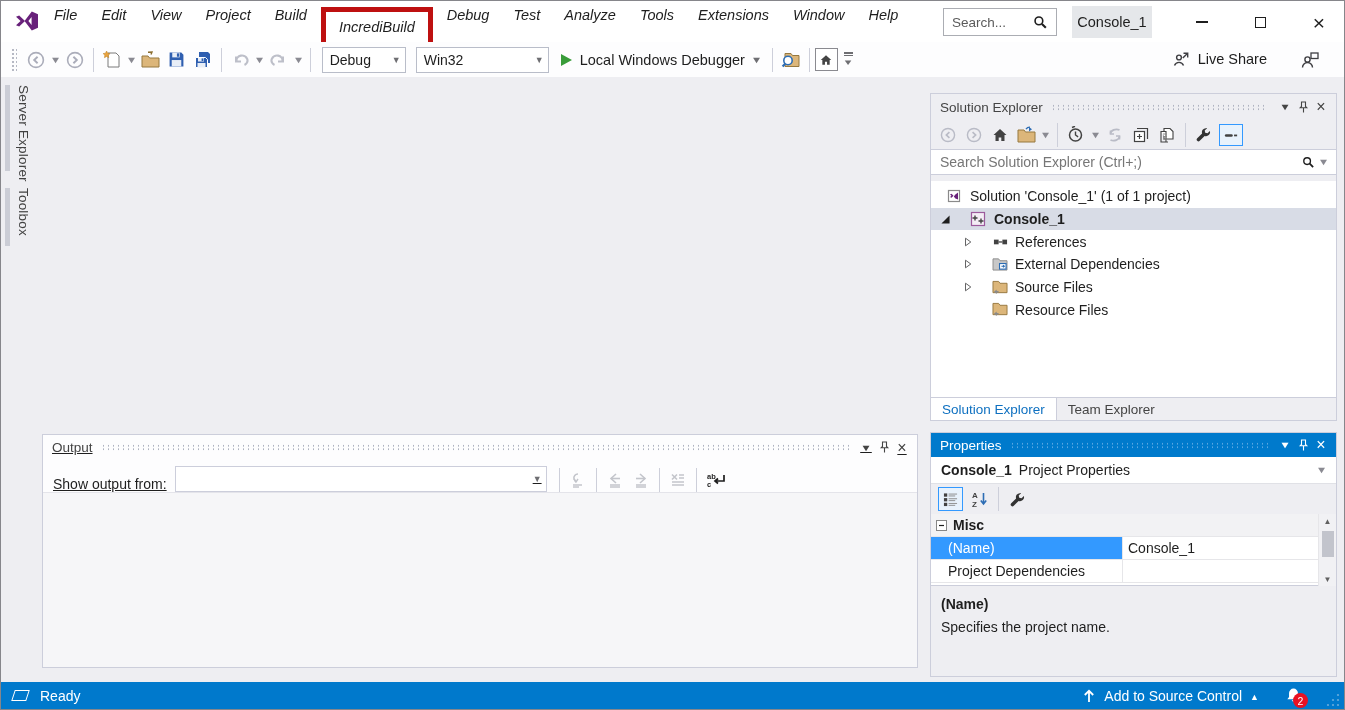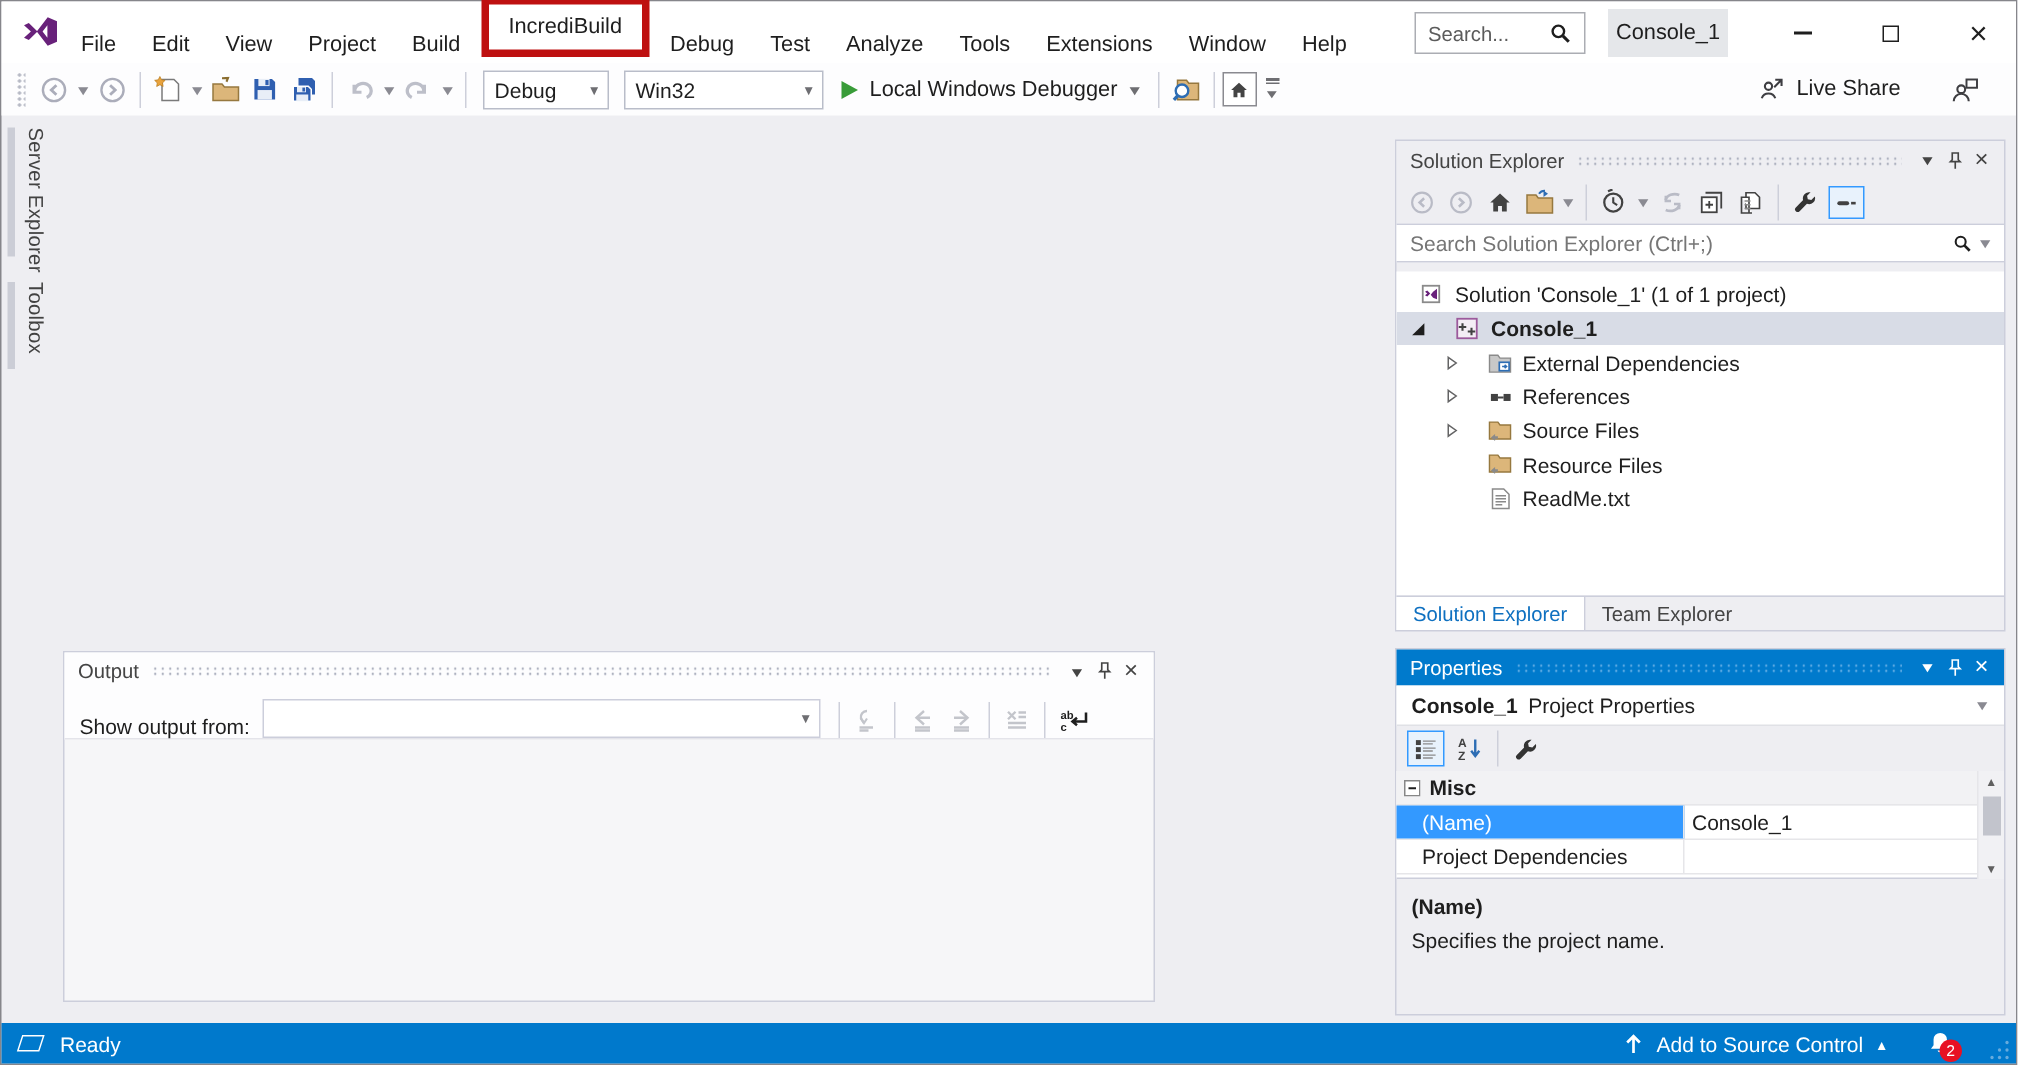--- a/index.html
+++ b/index.html
@@ -1,19 +1,19 @@
 <!DOCTYPE html>
 <html><head>
 <meta charset="utf-8">
 <style>
 *{box-sizing:border-box;margin:0;padding:0;}
 body{font-family:"Liberation Sans",sans-serif;color:#1E1E1E;}
 #win{position:relative;width:1345px;height:710px;background:#EEEEF2;overflow:hidden;box-shadow:inset 0 0 0 1px #86868B;}
 .titlebar{position:absolute;left:1px;top:1px;right:1px;height:41px;background:#FFFFFF;}
-.menubar{position:absolute;left:41px;top:6px;height:31px;display:flex;align-items:flex-end;}
+.menubar{position:absolute;left:41px;top:6px;height:31px;display:flex;align-items:flex-start;font-style:italic;}
 .mitem{padding:0 12px;font-size:14.5px;white-space:nowrap;}
 .mitem.boxed{border:5px solid #BE1010;padding:7px 13px;margin:0 2px;}
 .vslogo{position:absolute;left:13px;top:9px;width:26px;height:24px;}
 .searchbox{position:absolute;left:930px;top:7px;width:114px;height:28px;background:#fff;border:1px solid #ABADB3;display:flex;align-items:center;padding:0 8px;margin-left:12px;}
 .searchbox .ph{flex:1;font-size:13.5px;color:#5B5B5B;}
 .sol-label{position:absolute;left:1071px;top:5px;width:80px;height:32px;background:#E5E7EA;display:flex;align-items:center;justify-content:center;font-size:14.5px;}
 .winbtn{position:absolute;top:1px;width:46px;height:40px;display:flex;align-items:center;justify-content:center;}
 .minglyph{width:12px;height:1.4px;background:#1E1E1E;display:block;}
 .maxglyph{width:11px;height:11px;border:1.3px solid #1E1E1E;display:block;}
 .closeglyph{font-size:21px;font-weight:300;color:#1E1E1E;line-height:1;}
@@ -77,21 +77,21 @@
 .prow.sel .pname{background:#3399FF;color:#fff;}
 .prow .pval{flex:1;display:flex;align-items:center;padding-left:5px;}
 .vsb{position:absolute;right:0;top:0;width:18px;height:72px;background:#F1F1F4;border-left:1px solid #E6E6E9;display:flex;flex-direction:column;align-items:center;}
 .vsb .arr{font-size:8px;color:#606060;height:14px;display:flex;align-items:center;}
 .vsb .thumb{width:12px;height:26px;background:#C2C4CC;margin-top:3px;}
 .vsb .spacer{flex:1;}
 .pdesc{padding:10px 12px 0 10px;}
 .pdesc .dt{font-size:14px;font-weight:bold;margin-bottom:7px;}
 .pdesc .dd{font-size:14px;color:#1E1E1E;}
 
-#output{left:42px;top:434px;width:728px;height:234px;background:#F6F6F8;}
+#output{left:42px;top:434px;width:876px;height:234px;background:#F6F6F8;text-decoration:underline;}
 #output .phead{height:25px;}
 .outbar{height:33px;background:#FDFDFE;display:flex;align-items:flex-end;padding-left:10px;border-bottom:1px solid #E4E4EA;}
 .outbar .olabel{font-size:14px;margin-right:8px;}
 .outbar .combo{width:372px;}
 
 .statusbar{position:absolute;left:1px;right:1px;bottom:1px;height:27px;background:#0079CC;color:#fff;display:flex;align-items:center;font-size:14px;}
 .sb-para{width:15px;height:11px;border:1.5px solid #fff;transform:skewX(-18deg);margin:0 12px 0 12px;}
 .sb-right{position:absolute;right:0;top:0;height:100%;display:flex;align-items:center;}
 .sb-tri{font-size:9px;margin:2px 0 0 8px;}
 .bell{position:relative;margin:0 10px 0 26px;}
@@ -377,42 +377,42 @@
         </span>
         <span class="tlabel" style="left:63px;font-weight:bold">Console_1</span>
       </div>
       <div class="trow">
         <span class="exp" style="left:31px">
           <svg viewBox="0 0 10 10" width="10" height="10">
               <path d="M2.5 1.2 L7.8 5 L2.5 8.8 z" fill="#fff" stroke="#646465" stroke-width="1"></path>
             </svg>
         </span>
         <span class="ticon" style="left:60px">
+          <svg viewBox="0 0 16 16" width="15" height="15">
+              <rect x="1" y="6" width="5" height="5" fill="#424242"></rect>
+              <rect x="10" y="6" width="5" height="5" fill="#424242"></rect>
+              <line x1="6" y1="8.5" x2="10" y2="8.5" stroke="#424242" stroke-width="1.4"></line>
+            </svg>
+        </span>
+        <span class="tlabel" style="left:84px">References</span>
+      </div>
+      <div class="trow">
+        <span class="exp" style="left:31px">
+          <svg viewBox="0 0 10 10" width="10" height="10">
+              <path d="M2.5 1.2 L7.8 5 L2.5 8.8 z" fill="#fff" stroke="#646465" stroke-width="1"></path>
+            </svg>
+        </span>
+        <span class="ticon" style="left:60px">
           <svg viewBox="0 0 17 15" width="16" height="14">
               <path d="M1 2 h6 l1.5 2 H16 v10 H1 z" fill="#C8C8C8" stroke="#8A8A8A"></path>
               <rect x="8" y="7" width="7" height="6" fill="#fff" stroke="#2D6DB4" stroke-width="1.2"></rect>
               <path d="M10 10 h3 M11.8 8.8 l1.4 1.2 -1.4 1.2" stroke="#2D6DB4" stroke-width="1.1" fill="none"></path>
             </svg>
         </span>
         <span class="tlabel" style="left:84px">External Dependencies</span>
-      </div>
-      <div class="trow">
-        <span class="exp" style="left:31px">
-          <svg viewBox="0 0 10 10" width="10" height="10">
-              <path d="M2.5 1.2 L7.8 5 L2.5 8.8 z" fill="#fff" stroke="#646465" stroke-width="1"></path>
-            </svg>
-        </span>
-        <span class="ticon" style="left:60px">
-          <svg viewBox="0 0 16 16" width="15" height="15">
-              <rect x="1" y="6" width="5" height="5" fill="#424242"></rect>
-              <rect x="10" y="6" width="5" height="5" fill="#424242"></rect>
-              <line x1="6" y1="8.5" x2="10" y2="8.5" stroke="#424242" stroke-width="1.4"></line>
-            </svg>
-        </span>
-        <span class="tlabel" style="left:84px">References</span>
       </div>
       <div class="trow">
         <span class="exp" style="left:31px">
           <svg viewBox="0 0 10 10" width="10" height="10">
               <path d="M2.5 1.2 L7.8 5 L2.5 8.8 z" fill="#fff" stroke="#646465" stroke-width="1"></path>
             </svg>
         </span>
         <span class="ticon" style="left:60px">
           <svg viewBox="0 0 17 16" width="16" height="15">
               <path d="M1 1.5 h6 l1.5 2 H16 v10 H1 z" fill="#DCB67A" stroke="#96783F"></path>
@@ -422,29 +422,20 @@
         <span class="tlabel" style="left:84px">Source Files</span>
       </div>
       <div class="trow">
         <span class="ticon" style="left:60px">
           <svg viewBox="0 0 17 16" width="16" height="15">
               <path d="M1 1.5 h6 l1.5 2 H16 v10 H1 z" fill="#DCB67A" stroke="#96783F"></path>
               <path d="M2 13.5 l3-2.5 v1.6 h2 v1.8 h-2 v1.6 z" fill="#8A8A8A" transform="translate(0,-1)"></path>
             </svg>
         </span>
         <span class="tlabel" style="left:84px">Resource Files</span>
-      </div>
-      <div class="trow">
-        <span class="ticon" style="left:60px">
-          <svg viewBox="0 0 13 15" width="13" height="15">
-              <path d="M1 1 h7.5 l3.5 3.5 V14 H1 z" fill="#fff" stroke="#8A8A8A"></path>
-              <path d="M3 5.5 h7 M3 7.5 h7 M3 9.5 h7 M3 11.5 h4.5" stroke="#8A8A8A" stroke-width="1"></path>
-            </svg>
-        </span>
-        <span class="tlabel" style="left:84px">ReadMe.txt</span>
       </div>
     </div>
     <div class="setabs">
       <div class="setab active">Solution Explorer</div>
       <div class="setab">Team Explorer</div>
     </div>
   </div>
 
   <div id="props" class="panel">
     <div class="phead blue">

